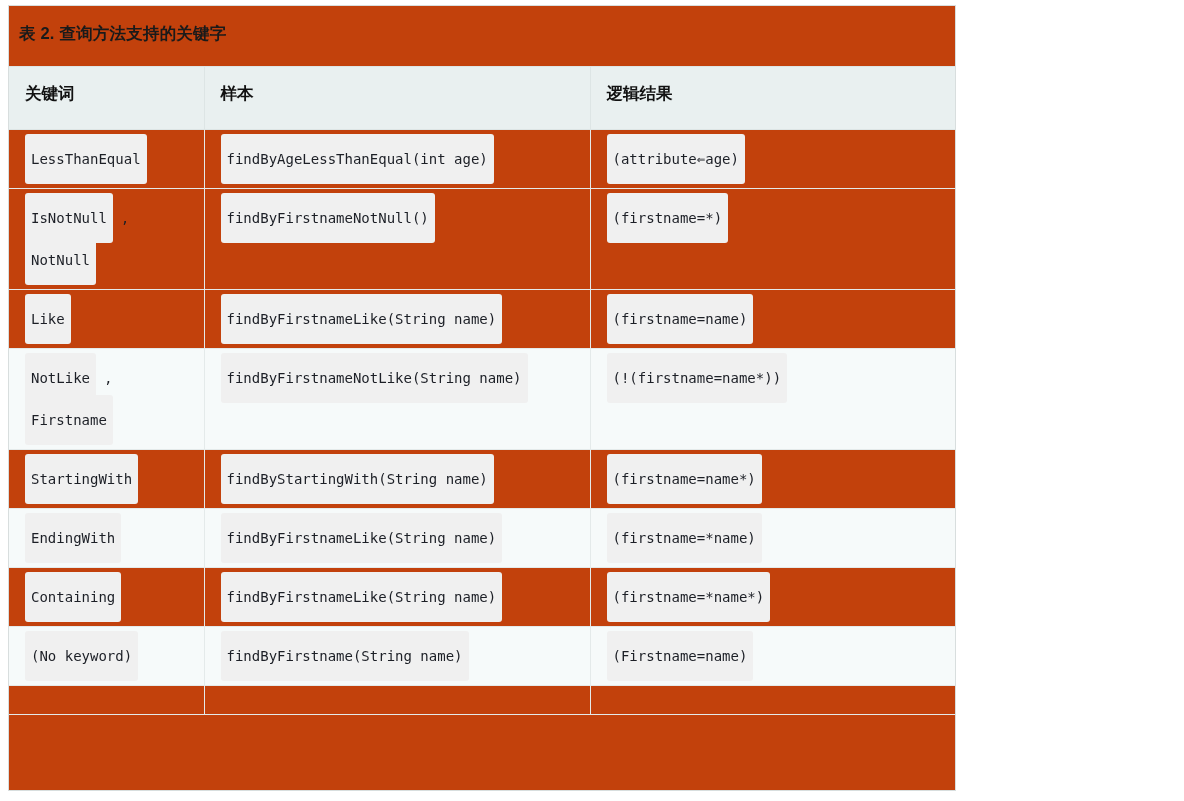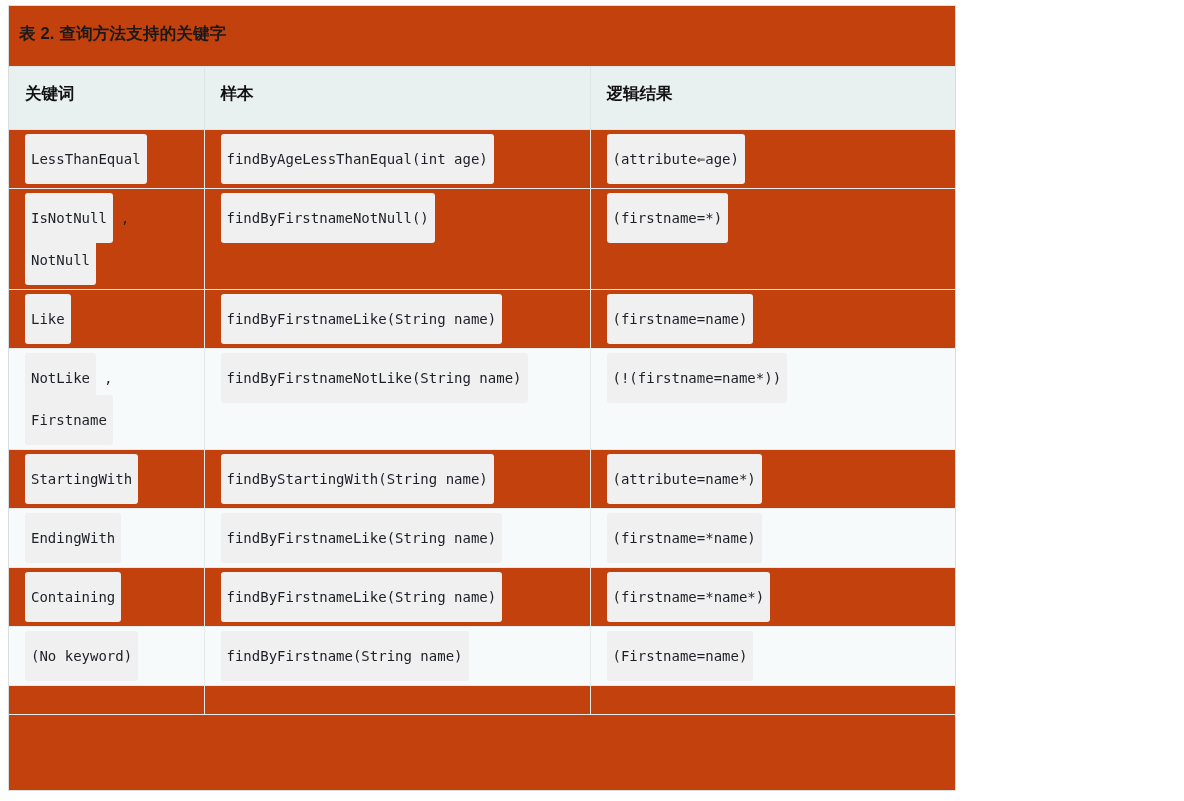--- a/index.html
+++ b/index.html
@@ -153,21 +153,21 @@
             </span>
           </td>
           <td><code class="cd">findByFirstnameNotLike(String name)</code></td>
           <td><code class="cd">(!(firstname=name*))</code></td>
         </tr>
         <tr>
           <td>
             <span class="cellwrap"><code class="cd">StartingWith</code></span>
           </td>
           <td><code class="cd">findByStartingWith(String name)</code></td>
-          <td><code class="cd">(attribute=name*)</code></td>
+          <td><code class="cd">(firstname=name*)</code></td>
         </tr>
         <tr class="alt">
           <td>
             <span class="cellwrap"><code class="cd">EndingWith</code></span>
           </td>
           <td><code class="cd">findByFirstnameLike(String name)</code></td>
           <td><code class="cd">(firstname=*name)</code></td>
         </tr>
         <tr>
           <td>

